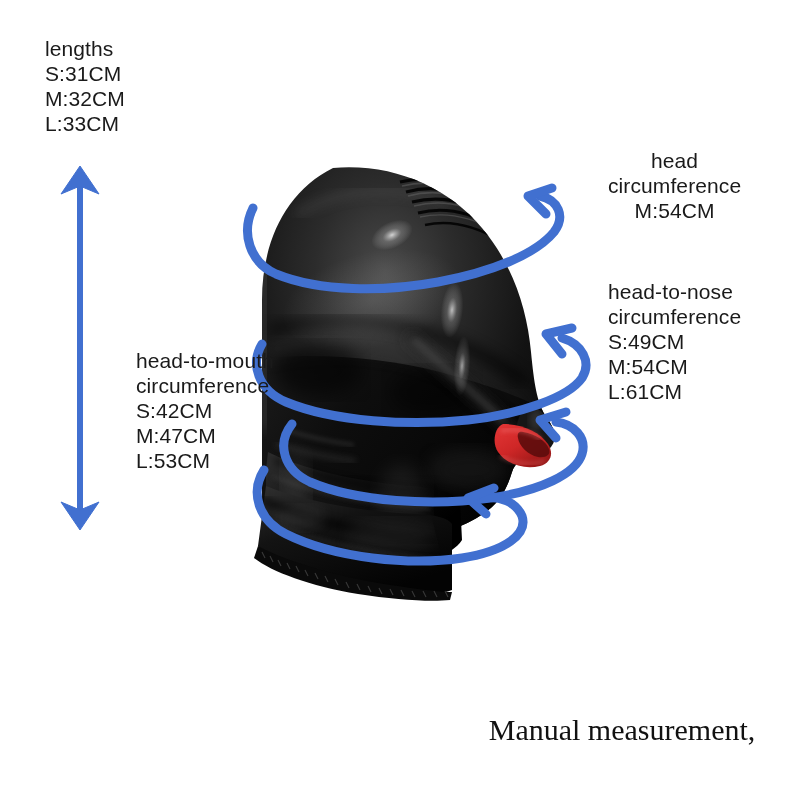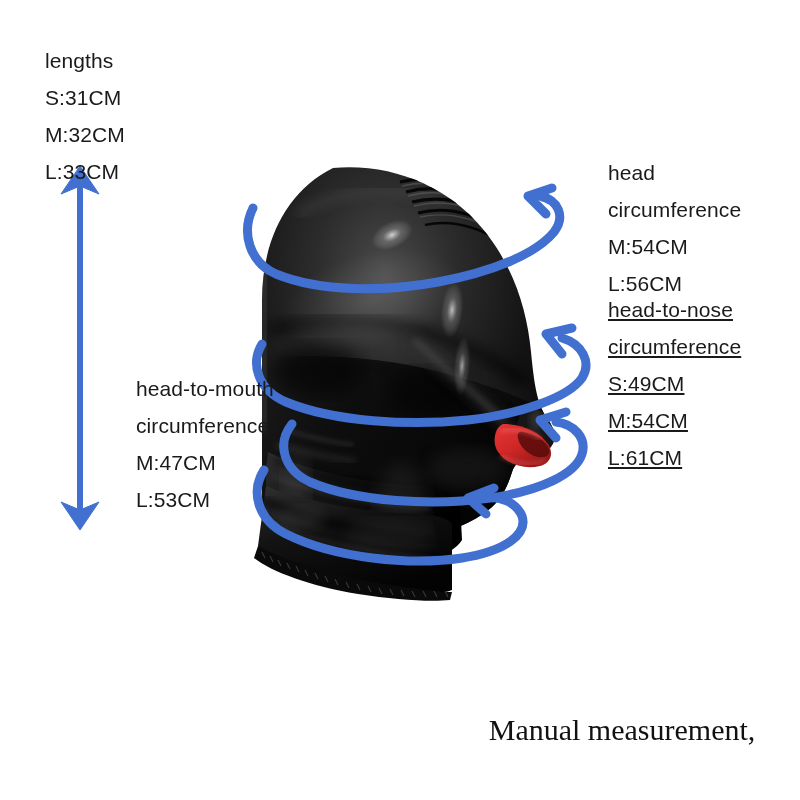--- a/index.html
+++ b/index.html
@@ -20,26 +20,26 @@
   }
   .label-block {
     position: absolute;
     color: #1a1a1a;
     font-family: "Liberation Sans", sans-serif;
     font-size: 21px;
     line-height: 25px;
     white-space: nowrap;
     letter-spacing: 0.1px;
   }
-  .label-block .ln { display: block; margin-top: 12px; }
+  .label-block .ln { display: block; }
 
   #lengths-label   { left: 45px;  top: 36px;  }
-  #head-circ-label { left: 608px; top: 148px; }
-  #head-nose-label { left: 608px; top: 285px; text-decoration: underline; }
-  #head-mouth-label{ left: 136px; top: 364px; }
+  #head-circ-label { left: 608px; top: 148px; text-align: center; }
+  #head-nose-label { left: 608px; top: 279px; }
+  #head-mouth-label{ left: 136px; top: 348px; }
   #neckband-label  { left: 551px; top: 484px; }
 
   #footer-note {
     position: absolute;
     left: 442px;
     top: 715px;
     width: 360px;
     text-align: center;
     font-size: 30px;
     line-height: 30px;
@@ -326,34 +326,34 @@
     <span class="ln">lengths</span>
     <span class="ln">S:31CM</span>
     <span class="ln">M:32CM</span>
     <span class="ln">L:33CM</span>
   </div>
 
   <div class="label-block" id="head-circ-label">
     <span class="ln">head</span>
     <span class="ln">circumference</span>
     <span class="ln">M:54CM</span>
-    <span class="ln">L:56CM</span>
   </div>
 
   <div class="label-block" id="head-nose-label">
     <span class="ln">head-to-nose</span>
     <span class="ln">circumference</span>
     <span class="ln">S:49CM</span>
     <span class="ln">M:54CM</span>
     <span class="ln">L:61CM</span>
   </div>
 
   <div class="label-block" id="head-mouth-label">
     <span class="ln">head-to-mouth</span>
     <span class="ln">circumference</span>
+    <span class="ln">S:42CM</span>
     <span class="ln">M:47CM</span>
     <span class="ln">L:53CM</span>
   </div>
 
 
   <div id="footer-note">
     <span class="ln">Manual measurement,</span>
   </div>
 
 </div>

